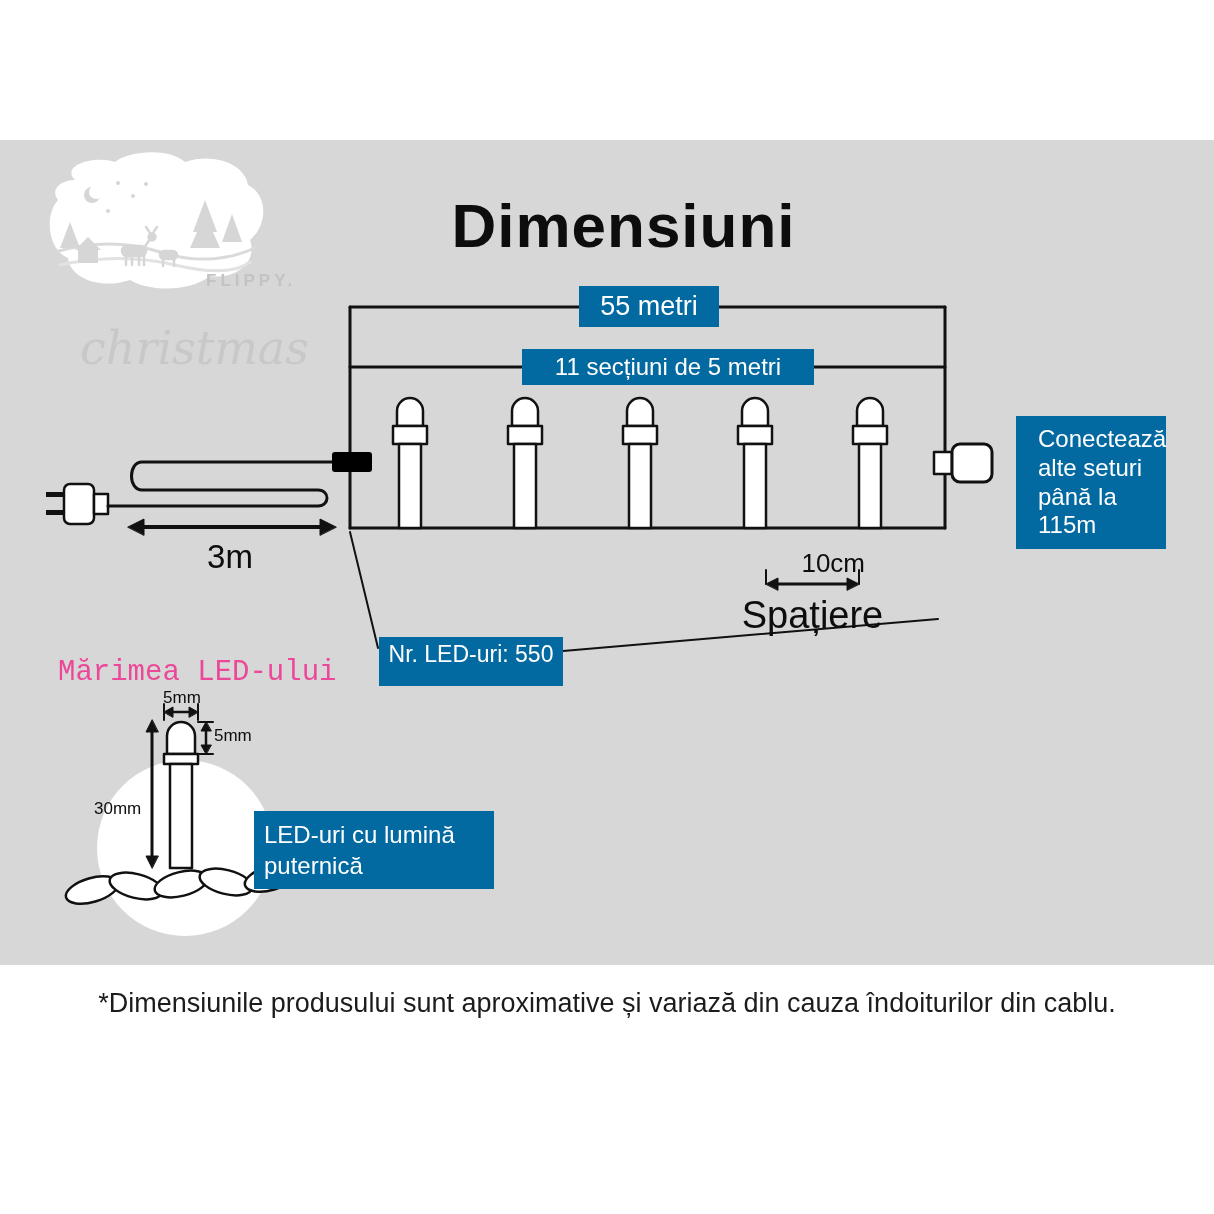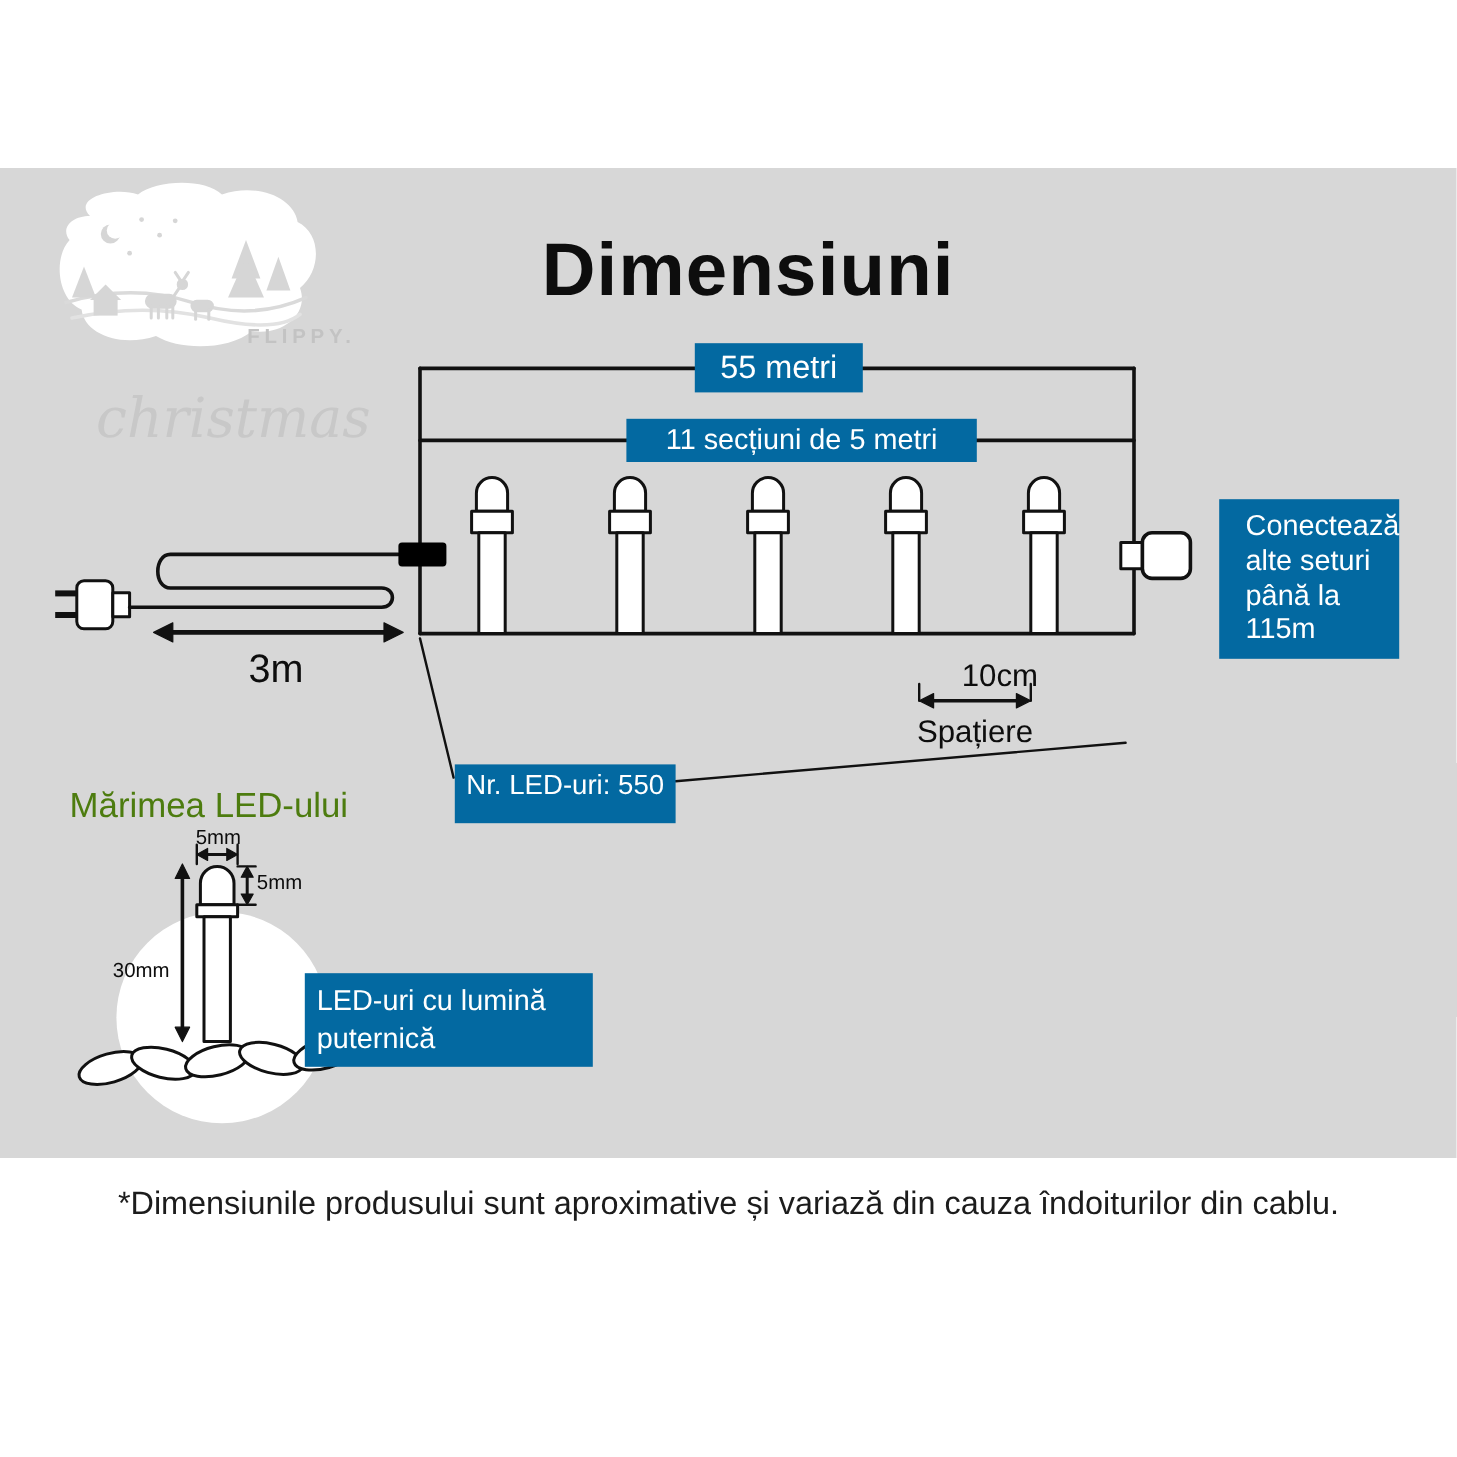--- a/index.html
+++ b/index.html
@@ -11,23 +11,23 @@
   .abs{position:absolute;}
   .title{top:190px;left:0;right:0;text-align:center;font-size:62px;font-weight:600;
          letter-spacing:1px;color:#0d0d0d;padding-left:33px;}
   .blackbox{background:#0369a1;color:#fff;box-sizing:border-box;}
   .bb-center{text-align:center;}
   #label-55{left:579px;top:286px;width:140px;height:41px;font-size:27px;line-height:41px;}
   #label-sections{left:522px;top:349px;width:292px;height:36px;font-size:24px;line-height:36px;}
   #label-3m{left:180px;top:538px;width:100px;text-align:center;font-size:33px;color:#0d0d0d;}
   #connect-box{left:1016px;top:416px;width:150px;padding:9px 22px;font-size:24px;line-height:1.2;}
   #label-10cm{left:760px;top:548px;width:105px;text-align:right;font-size:26px;color:#0d0d0d;}
-  #label-spatiere{left:735px;top:594px;width:155px;text-align:center;font-size:26px;color:#0d0d0d;}
+  #label-spatiere{left:735px;top:594px;width:155px;text-align:center;font-size:38px;color:#0d0d0d;}
   #led-count-box{left:379px;top:637px;width:184px;height:49px;font-size:23px;line-height:35px;}
-  #led-size-title{left:58px;top:656px;font-size:29px;color:#4d7c0f;}
+  #led-size-title{left:58px;top:656px;font-size:29px;color:#ec4899;font-family:Liberation Mono, monospace;}
   #label-5mm-top{left:157px;top:688px;width:50px;text-align:center;font-size:17px;color:#0d0d0d;}
   #label-5mm-side{left:214px;top:726px;font-size:17px;color:#0d0d0d;}
   #label-30mm{left:94px;top:799px;font-size:17px;color:#0d0d0d;}
   #callout-box{left:254px;top:811px;width:240px;padding:8px 10px;font-size:24px;line-height:1.3;}
   #footnote{top:988px;left:0;right:0;text-align:center;font-size:27px;color:#1c1c1c;white-space:nowrap;}
   #logo-flippy{left:166px;top:271px;font-size:17px;letter-spacing:4px;color:#c3c3c3;font-weight:600;margin-left:40px;}
   #logo-christmas{left:80px;top:282px;font-size:46px;color:#c8c8c8;
                   font-family:"DejaVu Serif", serif;font-style:italic;margin-top:39px;}
 </style>
 </head>

